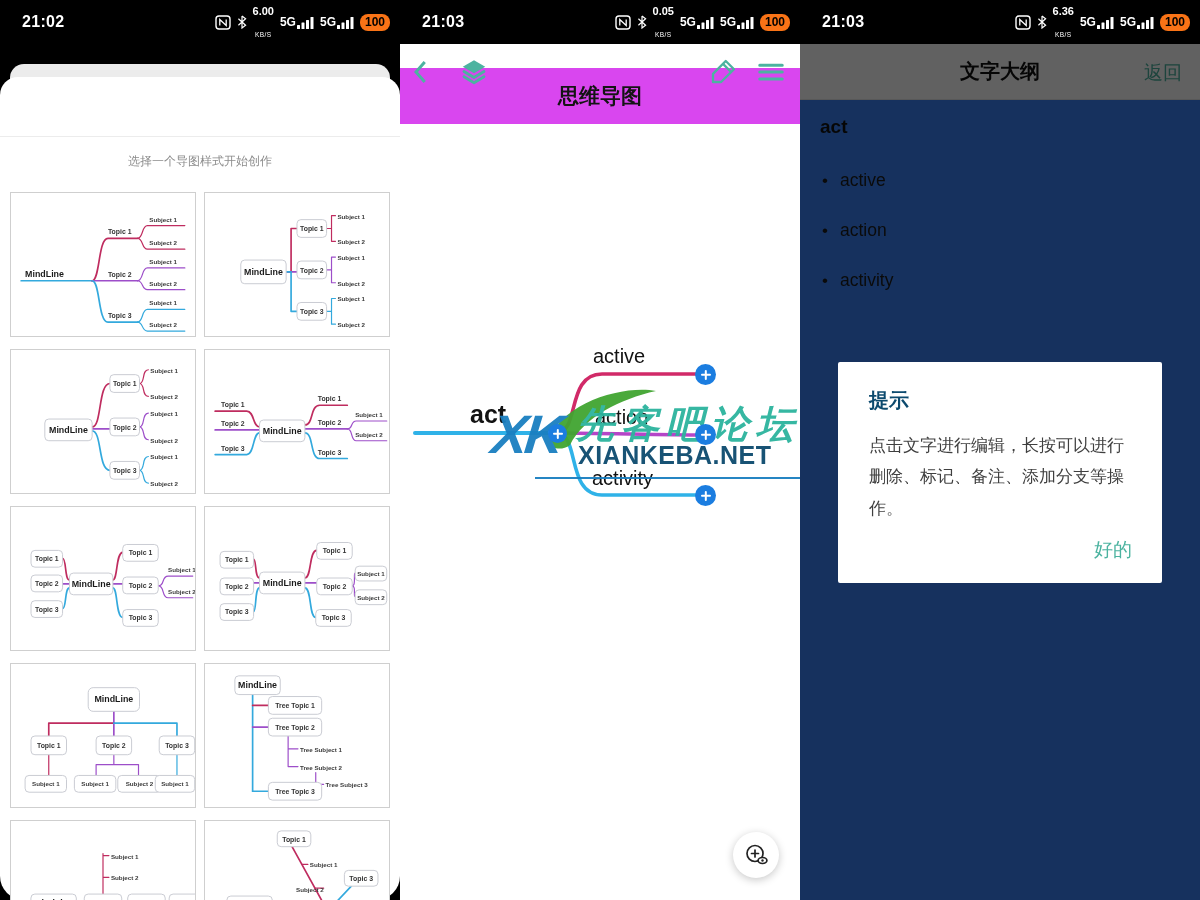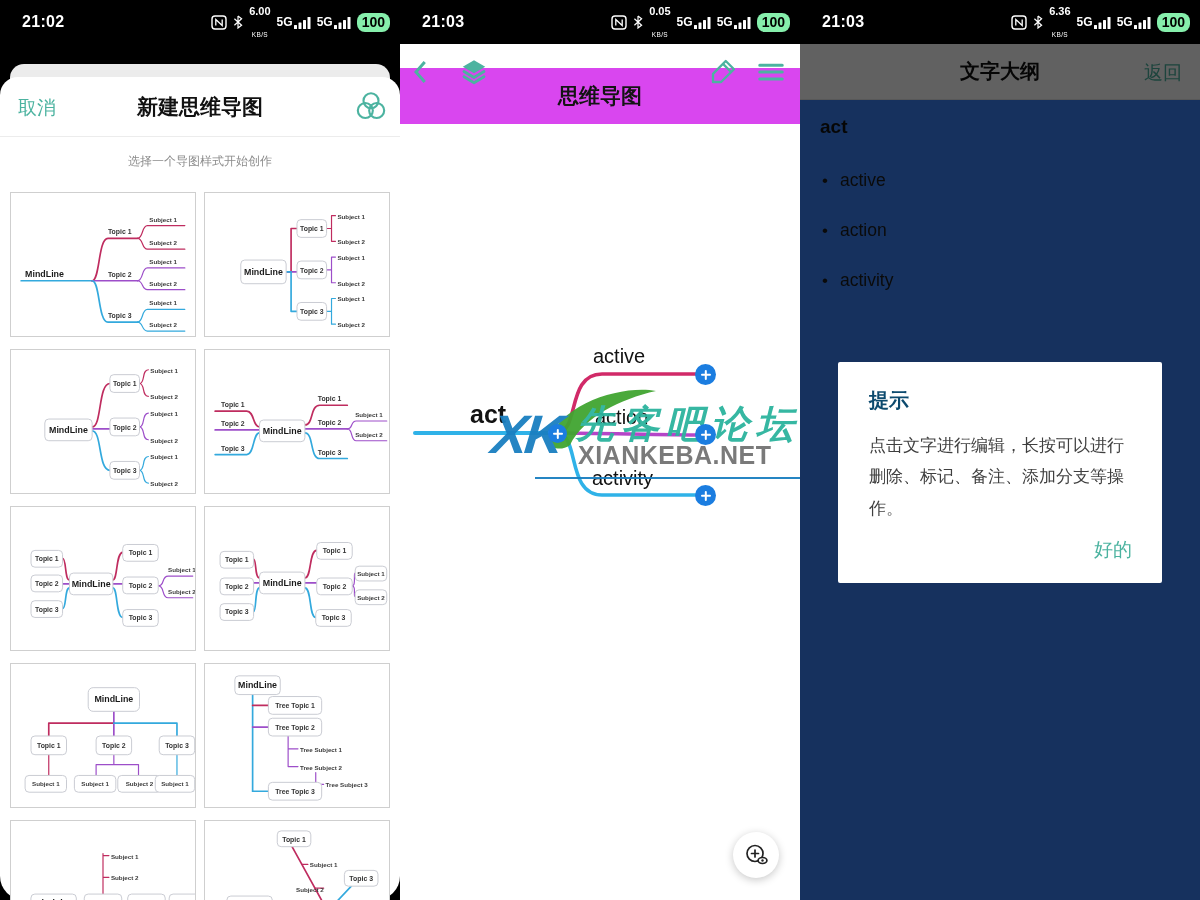--- a/index.html
+++ b/index.html
@@ -14,21 +14,21 @@
   
   .sb { position:absolute; top:0; left:0; right:0; height:44px; background:#000; color:#fff;
         display:flex; align-items:center; padding:0 10px 0 22px; z-index:40; }
   .sb .time { font-size:16px; font-weight:600; letter-spacing:.3px; }
   .sb .right { margin-left:auto; display:flex; align-items:center; gap:6px; }
   .speed { display:flex; flex-direction:column; align-items:center; line-height:1;gap:14px; }
   .speed .v { font-size:11px; font-weight:700; }
   .speed .u { font-size:6.5px; margin-top:1px; letter-spacing:.4px; }
   .sig { display:flex; align-items:flex-start; gap:1px; }
   .sig .g { font-size:12px; font-weight:700; line-height:1; }
-  .bat { background:#86efac; color:#000; font-size:14px; font-weight:700; line-height:1;
+  .bat { background:#f97316; color:#000; font-size:12px; font-weight:700; line-height:1;
          border-radius:8px; padding:2.5px 5px; }
 
   
   .back-card { position:absolute; left:10px; right:10px; top:64px; height:40px;
                background:#ececec; border-radius:14px 14px 0 0; }
   .sheet { position:absolute; left:0; right:0; top:77px; bottom:0; background:#fff;
            border-radius:18px 18px 24px 24px; }
   .sheet-head { position:absolute; top:0; left:0; right:0; height:59px; }
   .cancel { position:absolute; left:18px; top:18px; font-size:19px; color:#4cb3a0; }
   .sheet-title { position:absolute; left:0; right:0; top:16px; text-align:center;
@@ -62,21 +62,21 @@
   .plus::before, .plus::after { content:""; position:absolute; background:#fff; border-radius:1px;
                                 top:50%; left:50%; transform:translate(-50%,-50%); }
   .plus::before { width:10px; height:2.4px; }
   .plus::after  { width:2.4px; height:10px; }
   .wm { position:absolute; z-index:6; opacity:.95; pointer-events:none; }
   .wm-logo { position:absolute; left:92px; top:18px; font-size:54px; font-weight:700;
              font-style:italic; letter-spacing:-3px; color:#1a7fc0; transform:skewX(-6deg); }
   .wm-cn { position:absolute; left:176px; top:14px; font-size:38px; font-weight:700;
            font-style:italic; color:#2cb49e; letter-spacing:7px; white-space:nowrap; }
   .wm-en { position:absolute; left:178px; top:56px; font-size:25px; font-weight:700;
-           color:#737373; letter-spacing:.5px; white-space:nowrap; }
+           color:#0c4a6e; letter-spacing:.5px; white-space:nowrap; }
   .wm-line { position:absolute; left:135px; top:92px; width:297px; height:2px; background:#1a7fc0; }
   .fab { position:absolute; left:333px; top:832px; width:46px; height:46px; border-radius:50%;
          background:#fff; box-shadow:0 2px 8px rgba(0,0,0,.22); display:flex;
          align-items:center; justify-content:center; z-index:10; }
 
   
   .p3-page { position:absolute; top:44px; left:0; right:0; bottom:0; background:#3b82f6; }
   .p3-head { position:absolute; top:0; left:0; right:0; height:56px; background:#fff;
              border-bottom:1px solid #e8e8e8; }
   .p3-title { position:absolute; left:0; right:0; top:14px; text-align:center; font-size:20px;
@@ -131,31 +131,20 @@
               <rect x="9" y="4" width="3" height="9" rx=".5"></rect>
               <rect x="13.5" y="1" width="3" height="12" rx=".5"></rect>
             </svg>
           </span>
       <span class="bat">100</span>
     </span>
   </div>
 
   <div class="back-card"></div>
   <div class="sheet">
-    <div class="sheet-head">
-      <span class="cancel">取消</span>
-      <div class="sheet-title">新建思维导图</div>
-      <span class="theme-btn">
-        <svg width="34" height="32" viewBox="0 0 24 22" fill="none" stroke="#4cb3a0" stroke-width="1.5">
-              <circle cx="12" cy="7.3" r="5.3"></circle>
-              <circle cx="8" cy="14.2" r="5.3"></circle>
-              <circle cx="16" cy="14.2" r="5.3"></circle>
-            </svg>
-      </span>
-    </div>
     <div class="sheet-divider"></div>
     <div class="subtitle">选择一个导图样式开始创作</div>
 
     <div class="thumb" style="left:10px;top:115px;">
       <svg class="ms" viewBox="0 0 186 145">
         <path class="lc w2" d="M10,89 H82"></path>
         <path class="lr w2" d="M82,89 C90,89 88,46 98,46 H128"></path>
         <path class="lr w1" d="M128,46 C134,46 132,33 138,33 H176"></path>
         <path class="lr w1" d="M128,46 C134,46 132,57 138,57 H176"></path>
         <path class="lp w2" d="M82,89 H128"></path>

